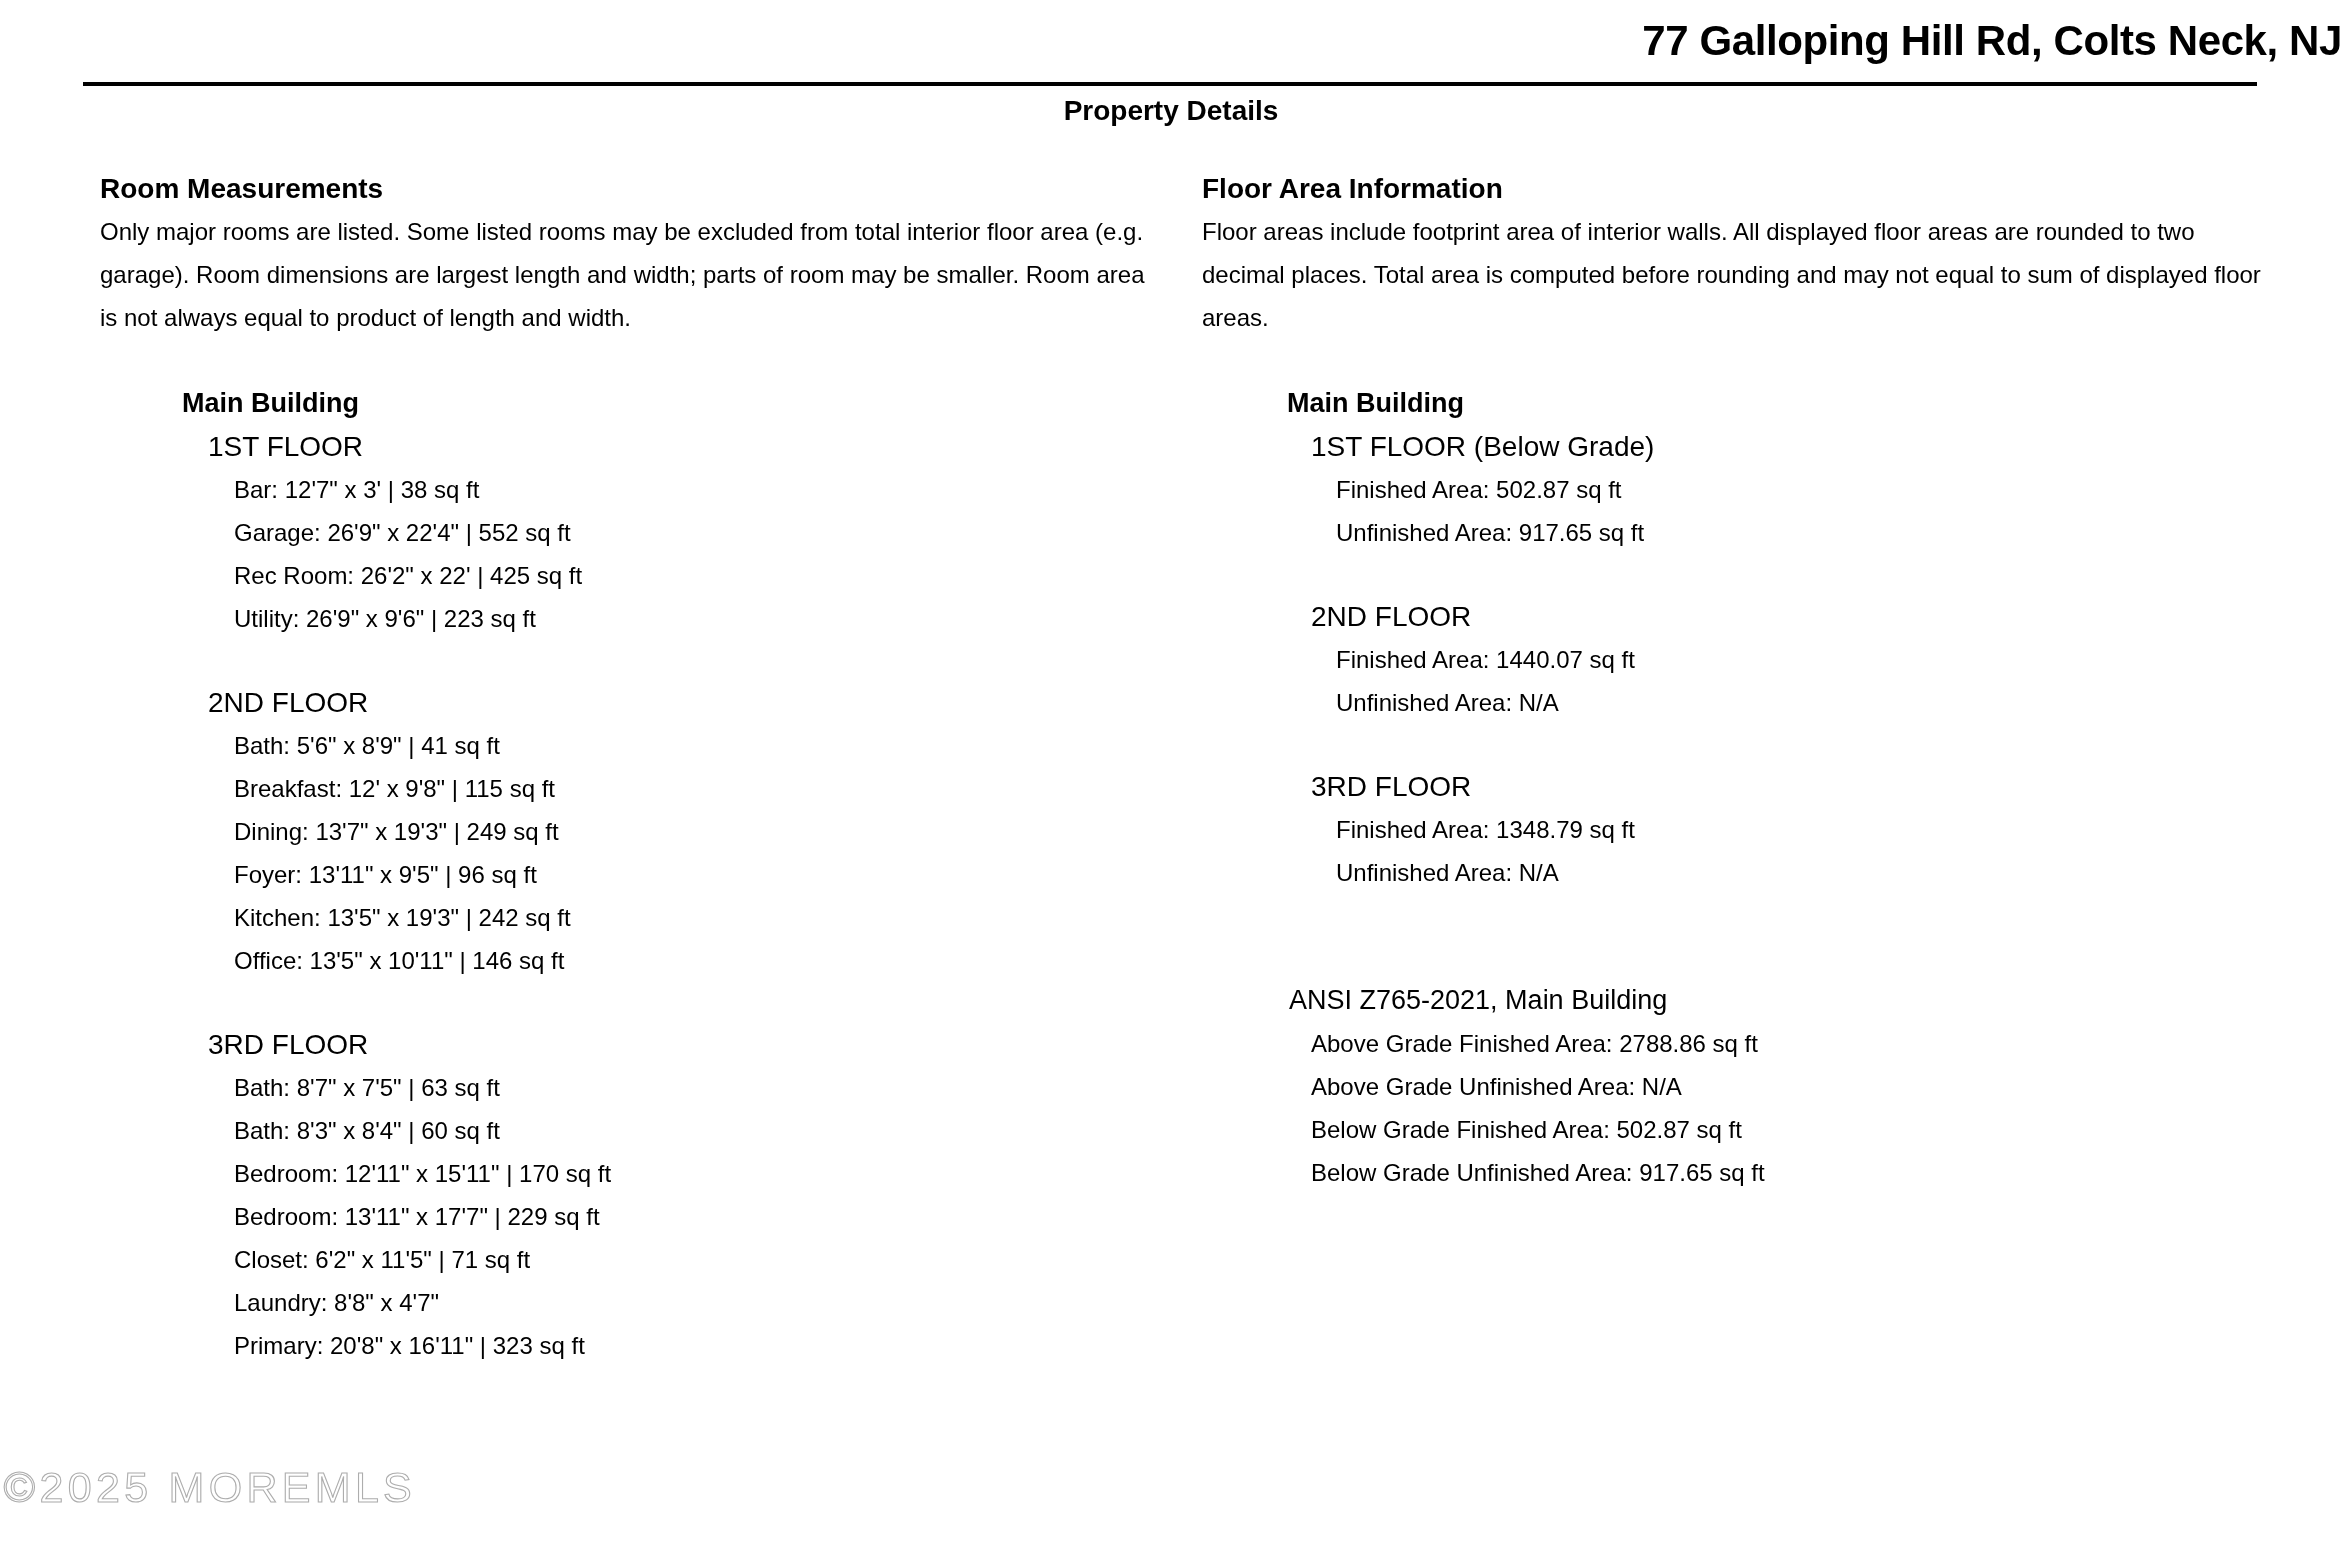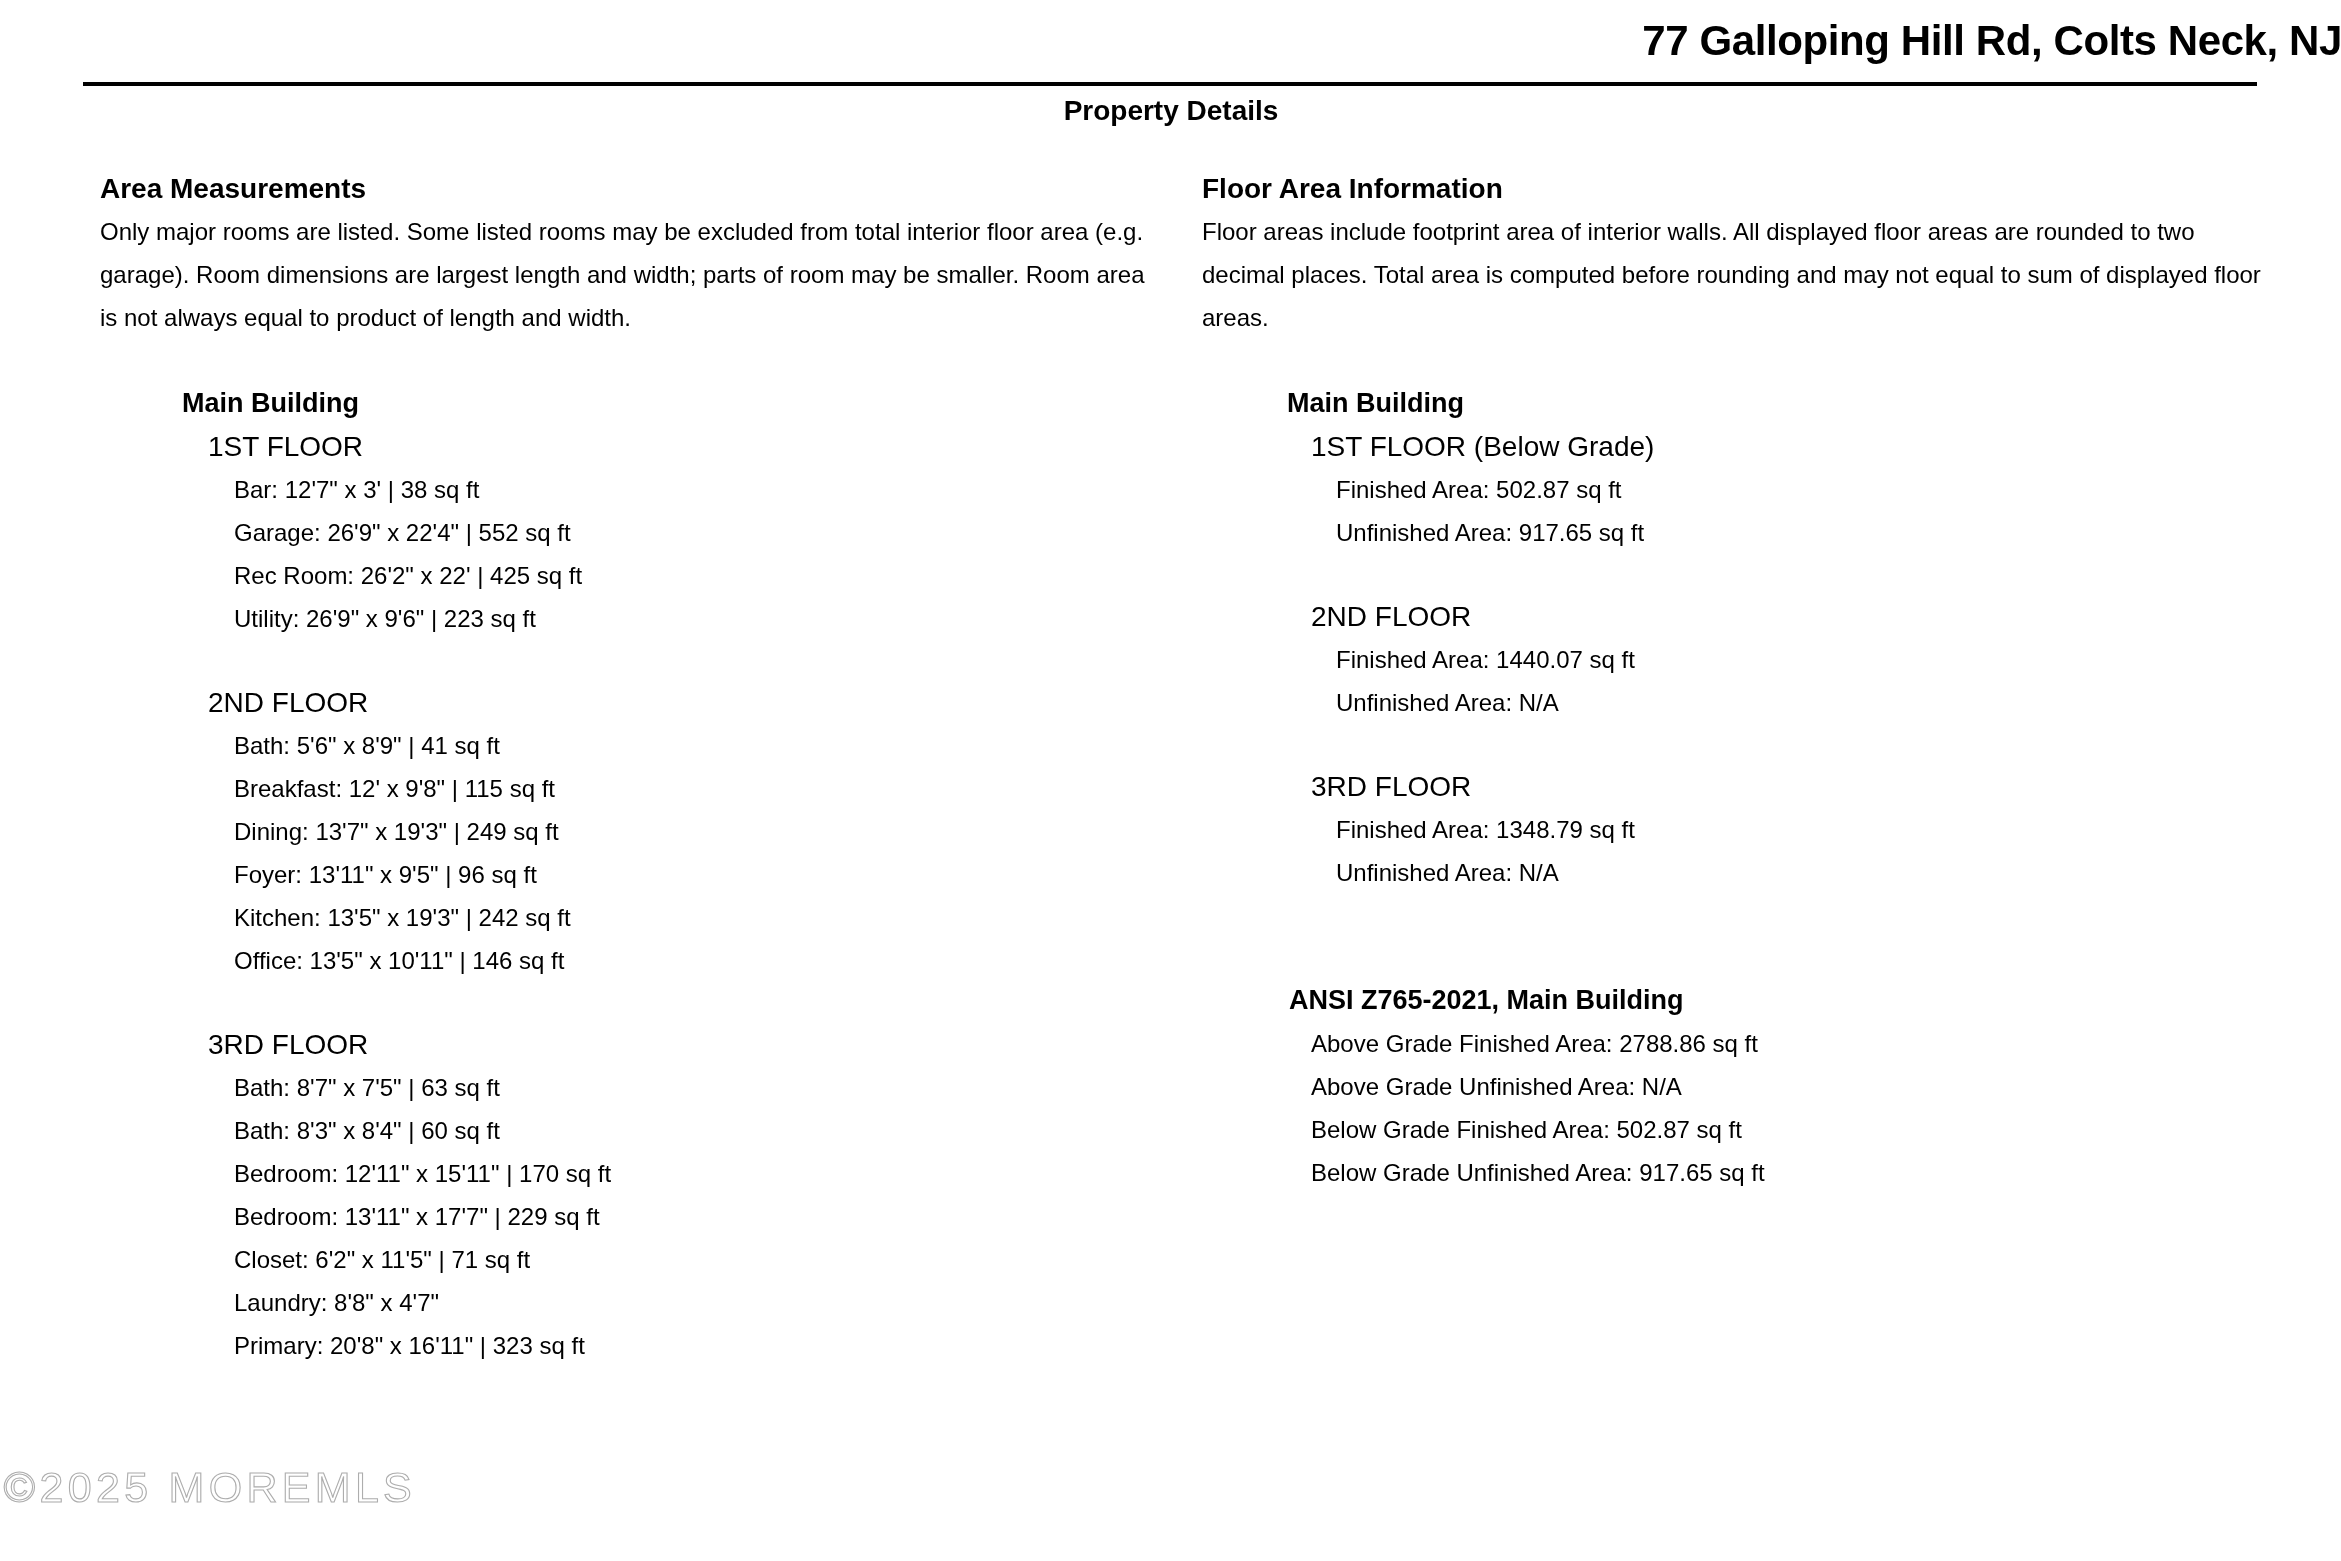--- a/index.html
+++ b/index.html
@@ -27,38 +27,38 @@
   .col div{line-height:43px}
   .section-heading{font-size:28px;font-weight:bold}
   .section-desc{font-size:24px}
   .building-name{font-size:27px;font-weight:bold;margin-top:43px;padding-left:82px}
   .col-right .building-name{padding-left:85px}
   .floor-heading{font-size:28px;padding-left:108px}
   .col-right .floor-heading{padding-left:109px}
   .floor-gap{margin-top:41px}
   .room-line{font-size:24px;padding-left:134px}
   .area-line{font-size:24px;padding-left:134px}
-  .ansi-heading{font-size:27px;font-weight:bold;margin-top:85px;padding-left:87px}
+  .ansi-heading{font-size:27px;font-weight:normal;margin-top:85px;padding-left:87px}
   .ansi-line{font-size:24px;padding-left:109px}
   .watermark{
     position:absolute;top:1466px;left:3.5px;
     font-size:43px;line-height:1;letter-spacing:4.3px;
     color:rgba(255,255,255,0.1);
     -webkit-text-stroke:1.1px #adadad;
   }
 </style>
 </head>
 <body>
 
 <div class="page-title">77 Galloping Hill Rd, Colts Neck, NJ</div>
 <div class="title-rule"></div>
 <div class="page-subtitle">Property Details</div>
 
 <div class="col col-left">
-  <div class="section-heading">Area Measurements</div>
+  <div class="section-heading">Room Measurements</div>
   <div class="section-desc">Only major rooms are listed. Some listed rooms may be excluded from total interior floor area (e.g. garage). Room dimensions are largest length and width; parts of room may be smaller. Room area is not always equal to product of length and width.</div>
 
   <div class="building-name">Main Building</div>
 
   <div class="floor-heading">1ST FLOOR</div>
   <div class="room-line">Bar: 12'7" x 3' | 38 sq ft</div>
   <div class="room-line">Garage: 26'9" x 22'4" | 552 sq ft</div>
   <div class="room-line">Rec Room: 26'2" x 22' | 425 sq ft</div>
   <div class="room-line">Utility: 26'9" x 9'6" | 223 sq ft</div>
 

